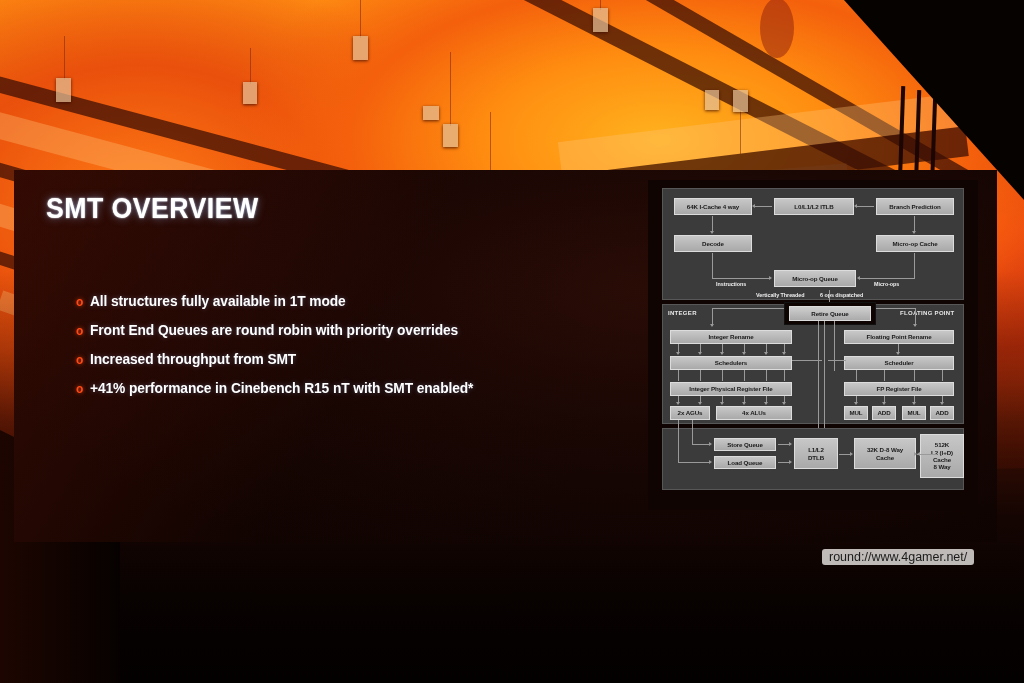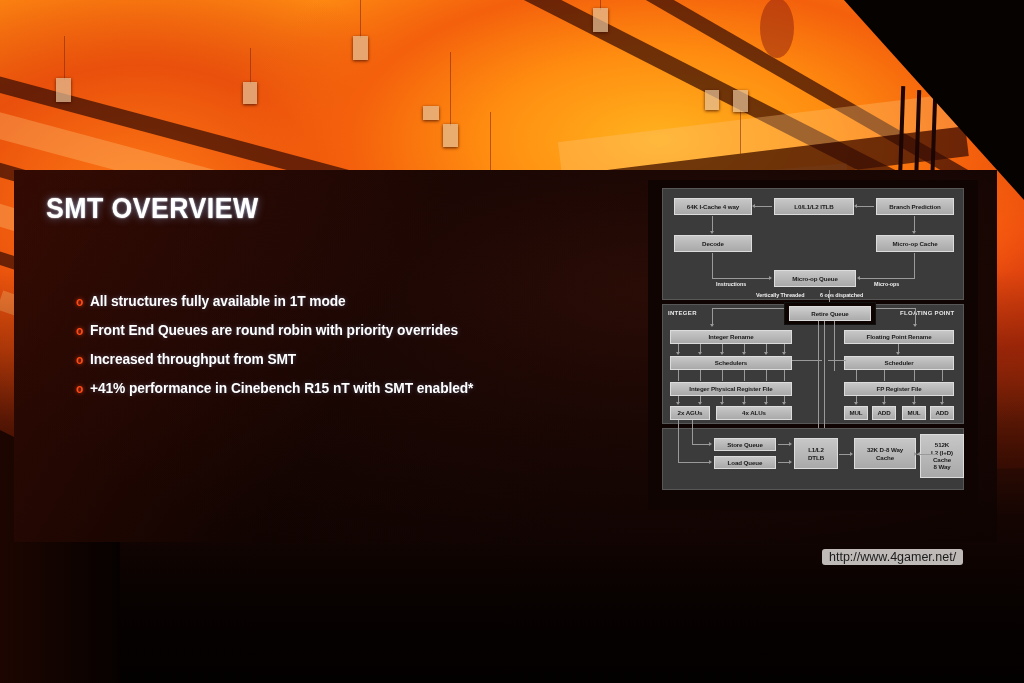--- a/index.html
+++ b/index.html
@@ -342,14 +342,14 @@
     <div class="arw rt" style="left:141px;top:280px;"></div>
     <div class="ln lnh" style="left:191px;top:274px;width:12px;"></div>
     <div class="arw rt" style="left:202px;top:272px;"></div>
     <div class="ln lnh" style="left:269px;top:274px;width:20px;"></div>
     <div class="arw rt" style="left:266px;top:272px;"></div>
     <div class="arw lf" style="left:269px;top:272px;"></div>
   </div>
 </div>
 
 <div id="wm">
-  <div class="wm-url">http://www.4gamer.net/</div>
+  <div class="wm-url">round://www.4gamer.net/</div>
 </div>
 
 </body></html>

